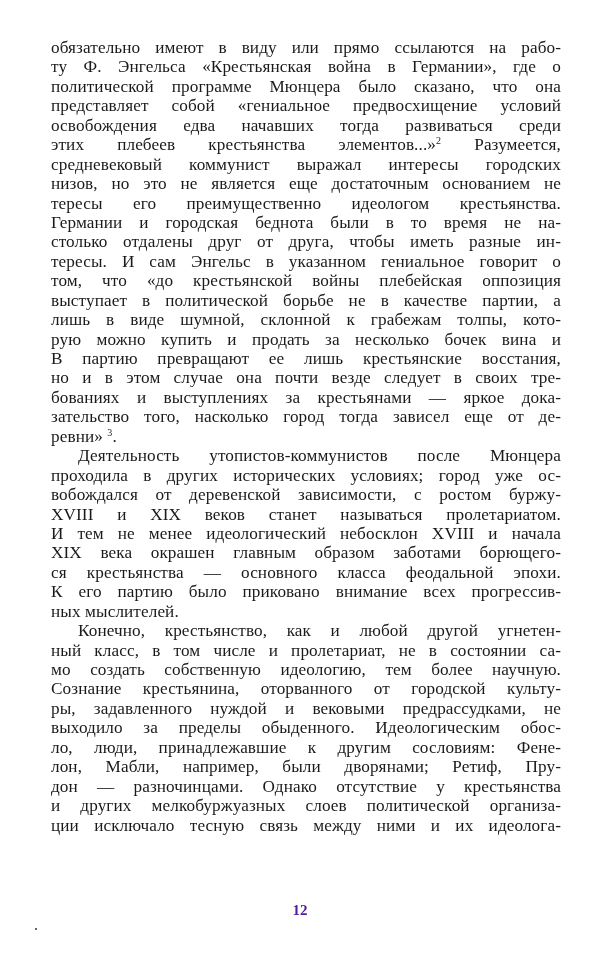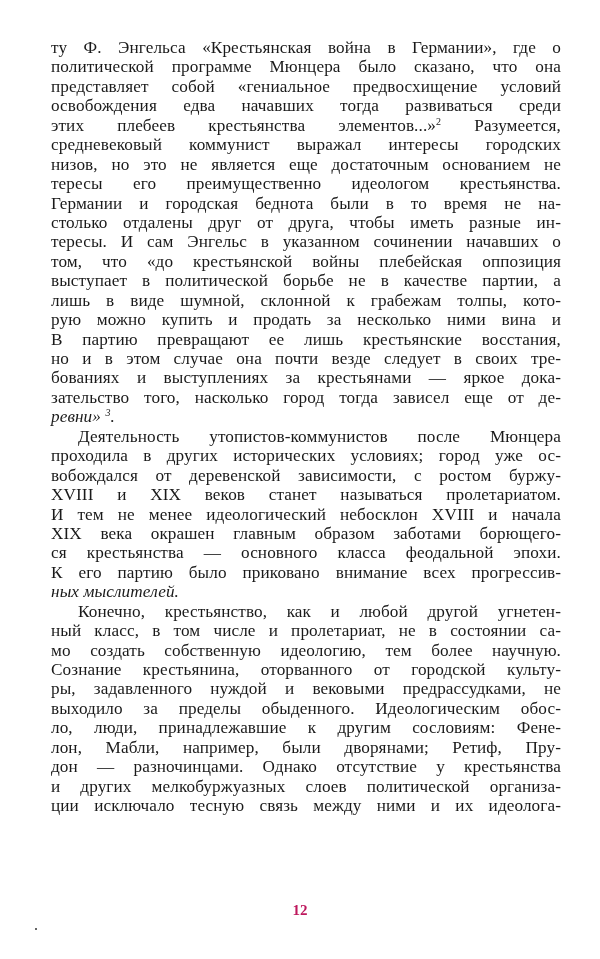--- a/index.html
+++ b/index.html
@@ -26,71 +26,71 @@
     height: 19.45px;
     line-height: 19.45px;
     font-size: 17.2px;
     white-space: nowrap;
     text-align: justify;
     text-align-last: justify;
     letter-spacing: 0.1px;
   }
   .line.last {
     text-align-last: left;
-    font-style: italic;
   }
   .line.indent {
     padding-left: 27px;
   }
   sup {
     font-size: 10px;
     line-height: 0;
     vertical-align: 6px;
   }
   .page-number {
     position: absolute;
     left: 0;
     width: 600px;
     top: 902px;
     text-align: center;
     font-size: 15px;
     font-weight: bold;
-    color: #be185d;
+    color: #4c1d95;
   }
   .speck {
     position: absolute;
     left: 35px;
     top: 928px;
     width: 2px;
     height: 2px;
     background: #333;
     border-radius: 1px;
   }
 </style>
 </head>
 <body>
 
 <div class="page">
 
   <div>
+    <span class="line">обязательно имеют в виду или прямо ссылаются на рабо-</span>
     <span class="line">ту Ф. Энгельса «Крестьянская война в Германии», где о</span>
     <span class="line">политической программе Мюнцера было сказано, что она</span>
     <span class="line">представляет собой «гениальное предвосхищение условий</span>
     <span class="line">освобождения едва начавших тогда развиваться среди</span>
     <span class="line"><span>этих плебеев крестьянства элементов...»</span><sup>2</sup> <span>Разумеется,</span></span>
     <span class="line">средневековый коммунист выражал интересы городских</span>
     <span class="line">низов, но это не является еще достаточным основанием не</span>
     <span class="line">тересы его преимущественно идеологом крестьянства.</span>
     <span class="line">Германии и городская беднота были в то время не на-</span>
     <span class="line">столько отдалены друг от друга, чтобы иметь разные ин-</span>
-    <span class="line">тересы. И сам Энгельс в указанном сочинении начавших о</span>
+    <span class="line">тересы. И сам Энгельс в указанном гениальное говорит о</span>
     <span class="line">том, что «до крестьянской войны плебейская оппозиция</span>
     <span class="line">выступает в политической борьбе не в качестве партии, а</span>
     <span class="line">лишь в виде шумной, склонной к грабежам толпы, кото-</span>
-    <span class="line">рую можно купить и продать за несколько ними вина и</span>
+    <span class="line">рую можно купить и продать за несколько бочек вина и</span>
     <span class="line">В партию превращают ее лишь крестьянские восстания,</span>
     <span class="line">но и в этом случае она почти везде следует в своих тре-</span>
     <span class="line">бованиях и выступлениях за крестьянами — яркое дока-</span>
     <span class="line">зательство того, насколько город тогда зависел еще от де-</span>
     <span class="line last"><span>ревни»</span> <sup>3</sup><span>.</span></span>
   </div>
 
   <div>
     <span class="line indent">Деятельность утопистов-коммунистов после Мюнцера</span>
     <span class="line">проходила в других исторических условиях; город уже ос-</span>

